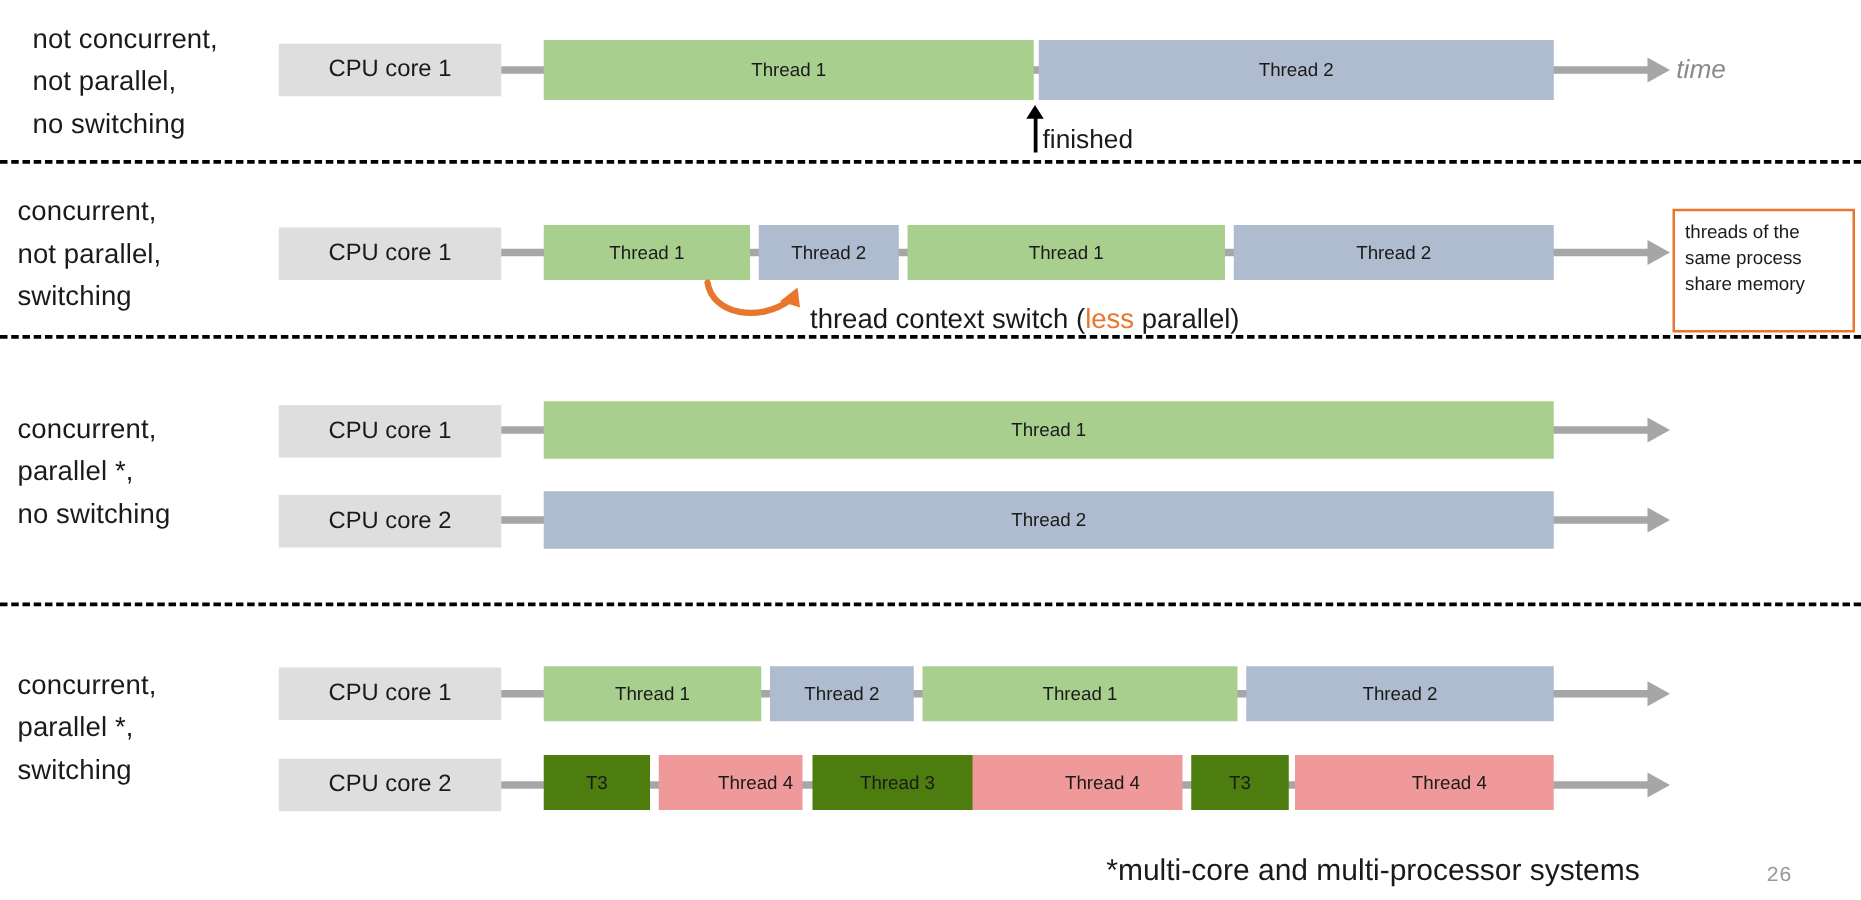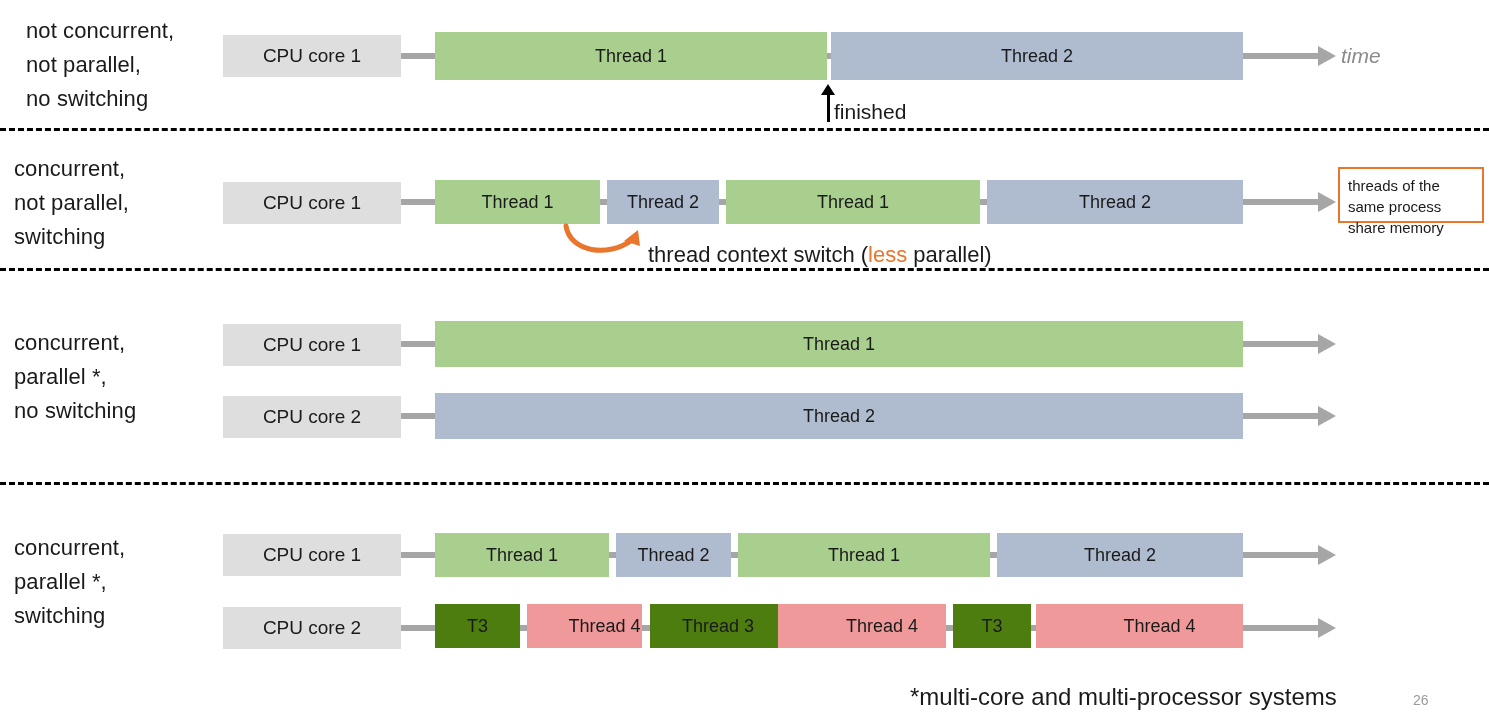--- a/index.html
+++ b/index.html
@@ -59,21 +59,21 @@
     border-top: 10px solid transparent;
     border-bottom: 10px solid transparent;
     border-left: 18px solid #a6a6a6;
   }
   
   .block {
     position: absolute;
     display: flex;
     align-items: center;
     justify-content: center;
-    font-size: 18px;
+    font-size: 15px;
     color: #1a1a1a;
     box-sizing: border-box;
   }
   .c-green  { background: #a9cf8f; }
   .c-blue   { background: #afbbcf; }
   .c-salmon { background: #f0999a; padding-left: 40px; }
   .c-peach  { background: #4d7c0f; }
 
   
   .time-label {
@@ -120,26 +120,26 @@
     line-height: 21px;
     color: #1a1a1a;
     white-space: pre-line;
   }
   
   .footnote {
     position: absolute;
     font-size: 24px;
     color: #1a1a1a;
     white-space: nowrap;
-    margin-left: 25px;
   }
   .page-num {
     position: absolute;
-    font-size: 14px;
+    font-size: 17px;
     color: #9a9a9a;
+    font-family: Liberation Mono, monospace;
   }
 </style>
 </head>
 <body>
 
 <div class="canvas">
 
   <div class="row-label" style="left:14px; top:14px;margin-left:12px;">not concurrent,
 not parallel,
 no switching</div>
@@ -188,21 +188,21 @@
     <span>Thread 2</span>
   </div>
 
   <svg class="switch-curve" style="left:560px; top:222px;" width="100" height="40" viewBox="0 0 100 40">
     <path d="M6,4 C10,30 48,36 72,18" fill="none" stroke="#e8762c" stroke-width="5" stroke-linecap="round"></path>
     <path d="M78,8 L80,24 L64,19 Z" fill="#e8762c"></path>
   </svg>
 
   <div class="switch-text" style="left:648px; top:242px;"><span>thread context switch (</span><span class="hl-orange">less</span><span> parallel)</span></div>
 
-  <div class="note-box" style="left:1338px; top:167px; width:146px; height:56px;">threads of the
+  <div class="note-box" style="left:1338px; top:167px; width:146px; height:99px;">threads of the
 same process
 share memory</div>
 
   <div class="sep" style="top:268px;"></div>
 
   <div class="row-label" style="left:14px; top:326px;">concurrent,
 parallel *,
 no switching</div>
 
   <div class="core-box" style="left:223px; top:324px; width:178px; height:42px;">

